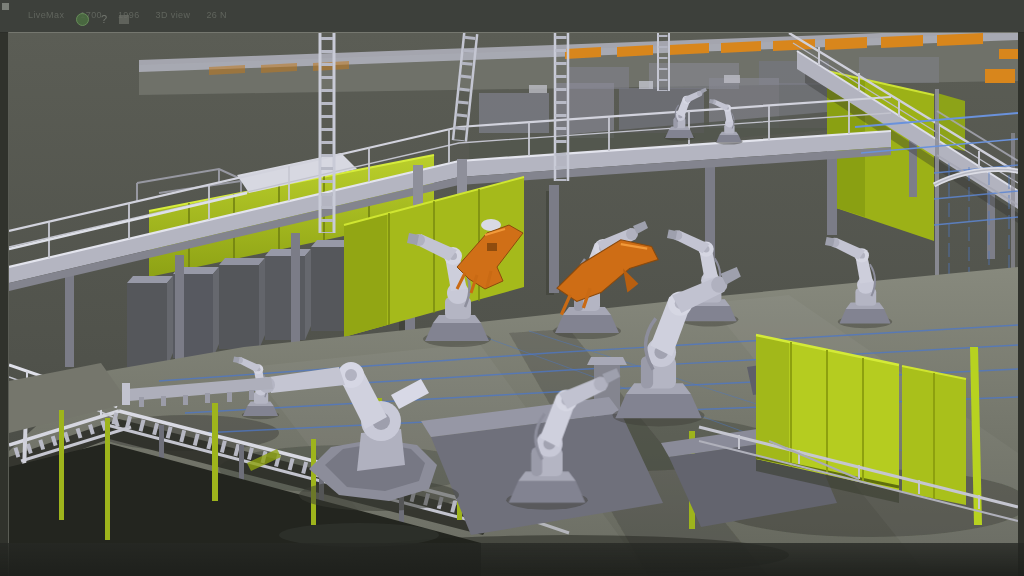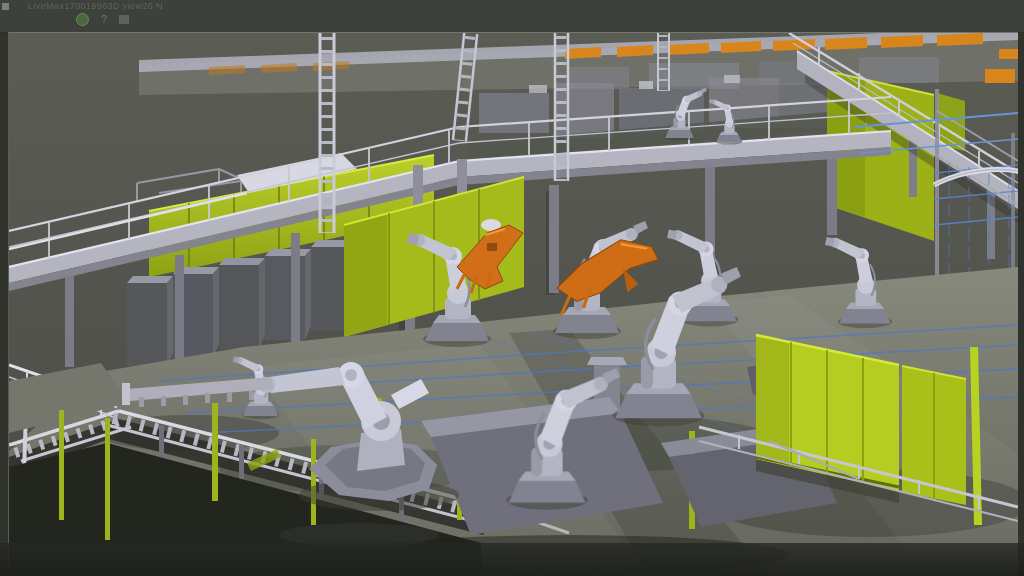--- a/index.html
+++ b/index.html
@@ -1,21 +1,21 @@
 <!DOCTYPE html>
 <html><head>
 <meta charset="utf-8">
 <style>
   html,body{margin:0;padding:0;}
   .app{position:relative;width:1024px;height:576px;background:#30322c;overflow:hidden;
        font-family:"Liberation Sans",sans-serif;}
   .topbar{position:absolute;left:0;top:0;width:1024px;height:32px;background:#3d403b;
           border-bottom:1px solid #2c2e29;}
   .corner-chip{position:absolute;left:2px;top:3px;width:7px;height:7px;background:#8b8e88;opacity:.8;}
-  .menu-row{position:absolute;left:28px;top:1px;display:flex;align-items:center;}
+  .menu-row{position:absolute;left:28px;top:10px;display:flex;gap:16px;align-items:center;}
   .menu-item{font-size:9px;color:#60645d;letter-spacing:.4px;line-height:11px;}
   .icon-row{position:absolute;left:76px;top:12px;display:flex;gap:12px;align-items:center;height:14px;}
   .ic-green{width:11px;height:11px;border-radius:50%;background:#4c6e42;border:1px solid #6e9a5e;opacity:.85;}
   .ic-help{font-size:11px;color:#7b7f77;line-height:12px;opacity:.85;}
   .ic-sq{width:10px;height:9px;background:#6b6e67;opacity:.75;}
   .viewport{position:absolute;left:8px;top:32px;width:1009px;height:544px;background:#50524b;
             border-top:1px solid #75776f;border-left:1px solid #5a5c55;box-sizing:content-box;overflow:hidden;}
   .viewport svg{display:block;}
   .bottombar{position:absolute;left:0;top:543px;width:1024px;height:33px;
              background:linear-gradient(rgba(38,40,36,.78),rgba(30,32,28,.97));}

